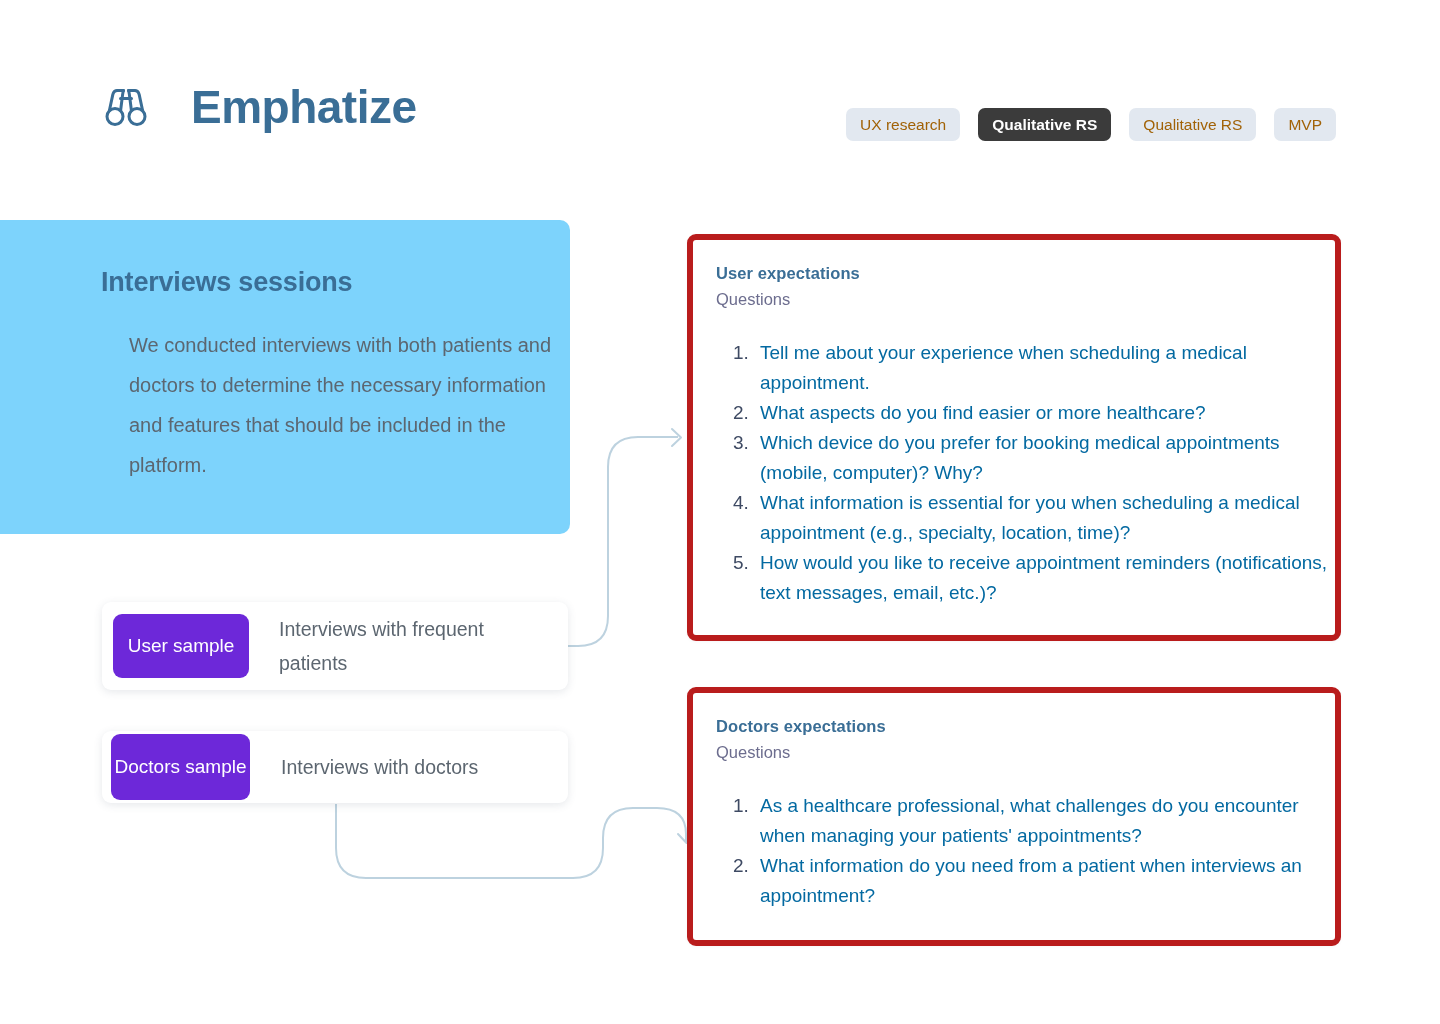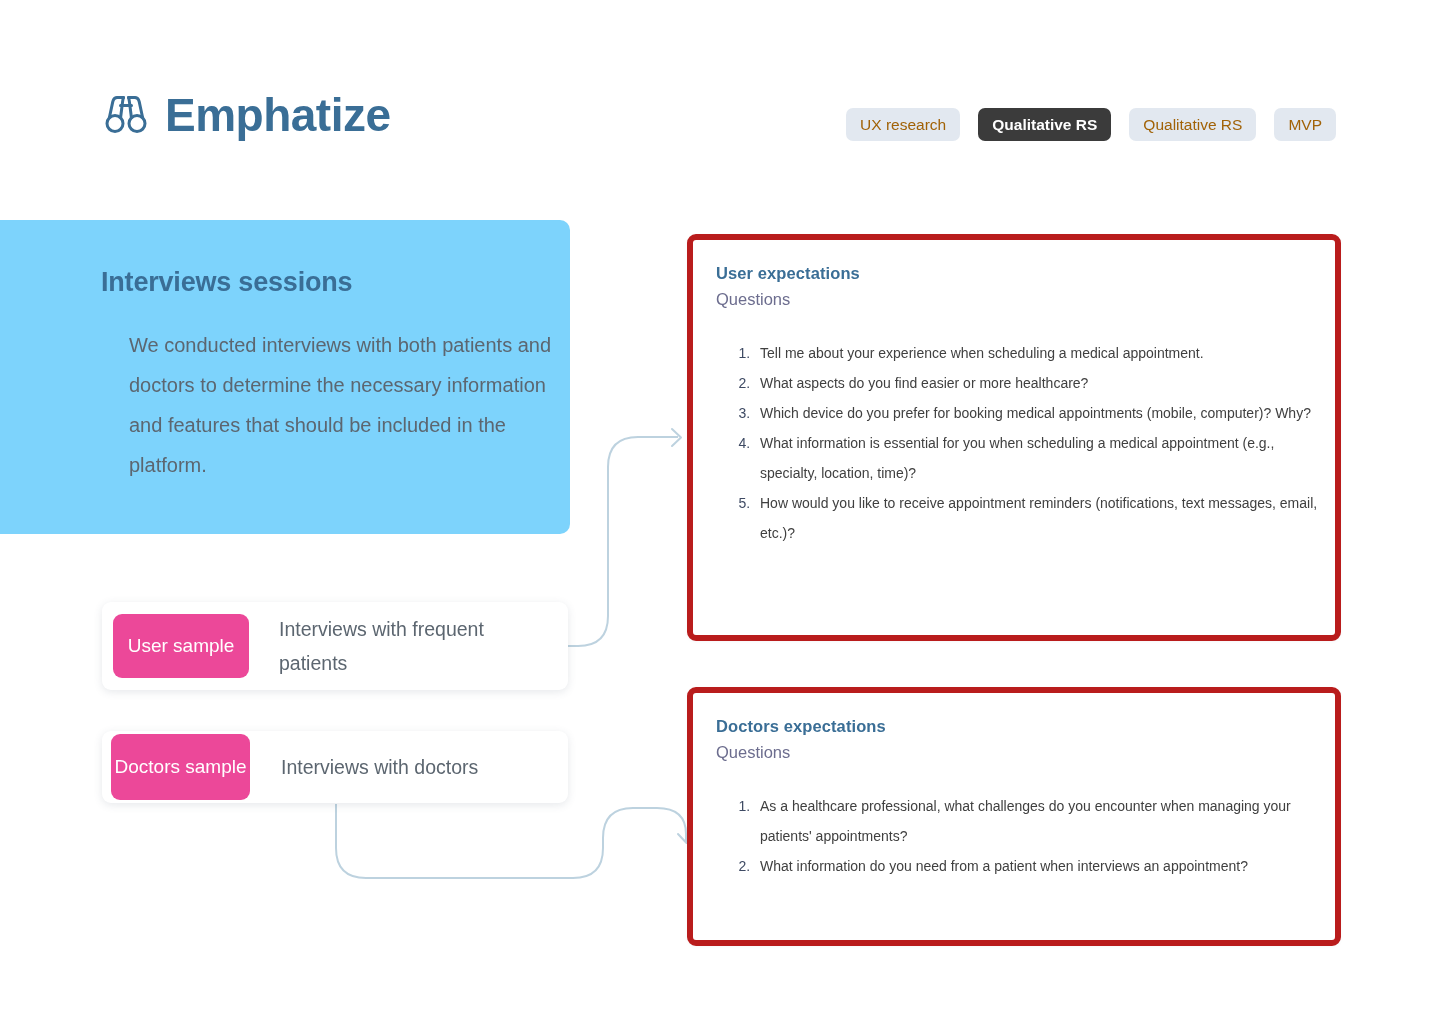--- a/index.html
+++ b/index.html
@@ -8,22 +8,22 @@
     height: 1024px;
     background: #ffffff;
     font-family: "Liberation Sans", sans-serif;
     overflow: hidden;
   }
   .page { position: relative; width: 1440px; height: 1024px; }
 
   
   .brand {
     position: absolute;
-    left: 100px; top: 92px;
-    display: flex; gap: 13px;
+    left: 100px; top: 84px;
+    display: flex; align-items: center; gap: 39px;
   }
   .brand-icon { width: 52px; height: 44px; display: block; }
   .brand-title {
     font-size: 46px;
     font-weight: 700;
     color: #3a6e96;
     letter-spacing: -0.5px;
     line-height: 1;
   }
 
@@ -82,21 +82,21 @@
     width: 466px;
     background: #ffffff;
     border-radius: 9px;
     box-shadow: 0 2px 9px rgba(60,80,100,0.13);
     display: flex;
     align-items: center;
   }
   .sample-card.c1 { top: 602px; height: 88px; }
   .sample-card.c2 { top: 731px; height: 72px; }
   .sample-badge {
-    background: #ec4899;
+    background: #6d28d9;
     color: #ffffff;
     border-radius: 9px;
     display: flex;
     align-items: center;
     justify-content: center;
     text-align: center;
     font-size: 19px;
     line-height: 26px;
     flex: none;
   }
@@ -145,23 +145,23 @@
     color: #6c6d8e;
   }
   .q-list {
     position: absolute;
     left: 23px; top: 98px;
     width: 614px;
     list-style-position: outside;
     padding-left: 38px;
   }
   .q-list li {
-    font-size: 14px;
+    font-size: 19px;
     line-height: 30px;
-    color: #404040;
+    color: #0369a1;
     padding-left: 6px;
     margin-bottom: 0;
   }
   .q-list li::marker { color: #3e4a63; }
 </style>
 </head>
 <body>
 
 <div class="page">
 

